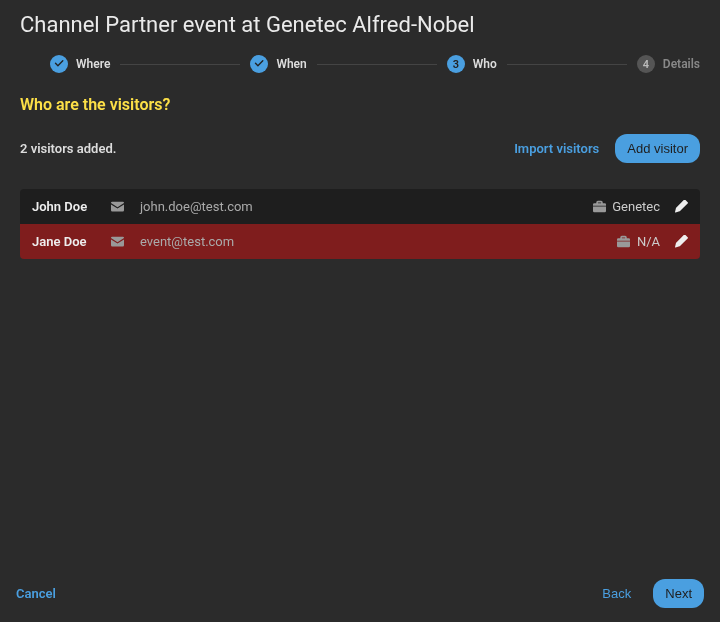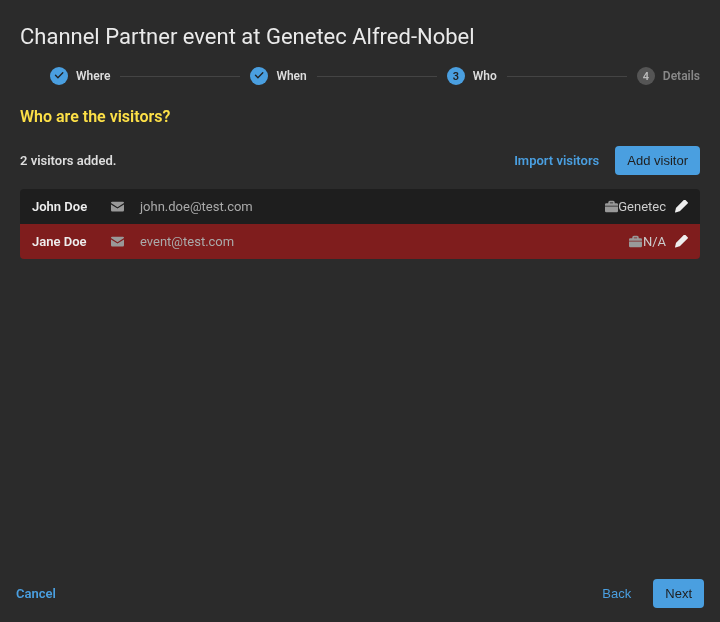--- a/index.html
+++ b/index.html
@@ -4,62 +4,62 @@
 <style>
   * { box-sizing: border-box; margin: 0; padding: 0; }
   body {
     width: 720px; height: 622px;
     background: #2b2b2b;
     font-family: -apple-system, BlinkMacSystemFont, "Segoe UI", Roboto, Arial, sans-serif;
     color: #e0e0e0;
     overflow: hidden;
     position: relative;
   }
-  .container { padding: 24px 20px 0 20px; height: 560px; }
+  .container { padding: 12px 20px 0 20px; height: 560px; }
   .title { font-size: 22px; font-weight: 400; color: #eaeaea; margin-bottom: 18px; }
   .stepper { display: flex; align-items: center; margin-bottom: 22px; margin-left: 30px; }
   .step { display: flex; align-items: center; }
   .circle {
     width: 18px; height: 18px; border-radius: 50%;
     display: flex; align-items: center; justify-content: center;
     font-size: 11px; font-weight: 600;
     flex-shrink: 0;
   }
   .circle.done { background: #4a9fe0; color: #2b2b2b; }
   .circle.active { background: #4a9fe0; color: #222; }
   .circle.pending { background: #555; color: #bbb; }
   .circle svg { width: 11px; height: 11px; }
   .step-label { margin-left: 8px; font-size: 12px; font-weight: 600; color: #ddd; }
   .step-label.pending { color: #888; }
   .step-line { flex: 1; height: 1px; background: #444; margin: 0 10px; }
   .section-heading { font-size: 16px; font-weight: 600; color: #fde047; margin-bottom: 20px; }
-  .toolbar { display: flex; align-items: center; margin-bottom: 14px; }
+  .toolbar { display: flex; align-items: center; margin-bottom: 26px; }
   .count-text { font-size: 13px; font-weight: 600; color: #ddd; }
   .spacer { flex: 1; }
   .link-btn { color: #4a9fe0; font-size: 13px; font-weight: 600; cursor: pointer; margin-right: 16px; }
   .btn {
     background: #4a9fe0; color: #1f1f1f;
-    border: none; border-radius: 4px;
+    border: none; border-radius: 12px;
     padding: 7px 12px; font-size: 13px; font-weight: 500;
     cursor: pointer;
   }
   .btn.ghost { background: transparent; color: #4a9fe0; }
   .list { border-radius: 4px; overflow: hidden; }
   .row {
     display: flex; align-items: center;
     padding: 10px 12px;
     font-size: 13px;
   }
   .row.alt0 { background: #1e1e1e; }
   .row.alt1 { background: #7f1d1d; }
   .name { font-weight: 600; color: #eee; width: 78px; flex-shrink: 0; }
   .icon { width: 14px; height: 14px; display: inline-flex; align-items: center; justify-content: center; color: #999; flex-shrink: 0; }
   .icon svg { width: 13px; height: 13px; fill: currentColor; }
   .email-wrap { display:flex; align-items:center; gap:16px; color:#aaa;justify-content:center; }
-  .company-wrap { display:flex; align-items:center; color:#ccc; margin-left:auto; }
+  .company-wrap { display:flex; align-items:center; gap:6px; color:#ccc; margin-left:auto; }
   .edit-icon { margin-left: 8px; color: #eee; cursor: pointer; }
   .footer {
     position: absolute; bottom: 0; left: 0; right: 0;
     display: flex; align-items: center;
     padding: 14px 16px;
   }
 </style>
 </head>
 <body>
 

